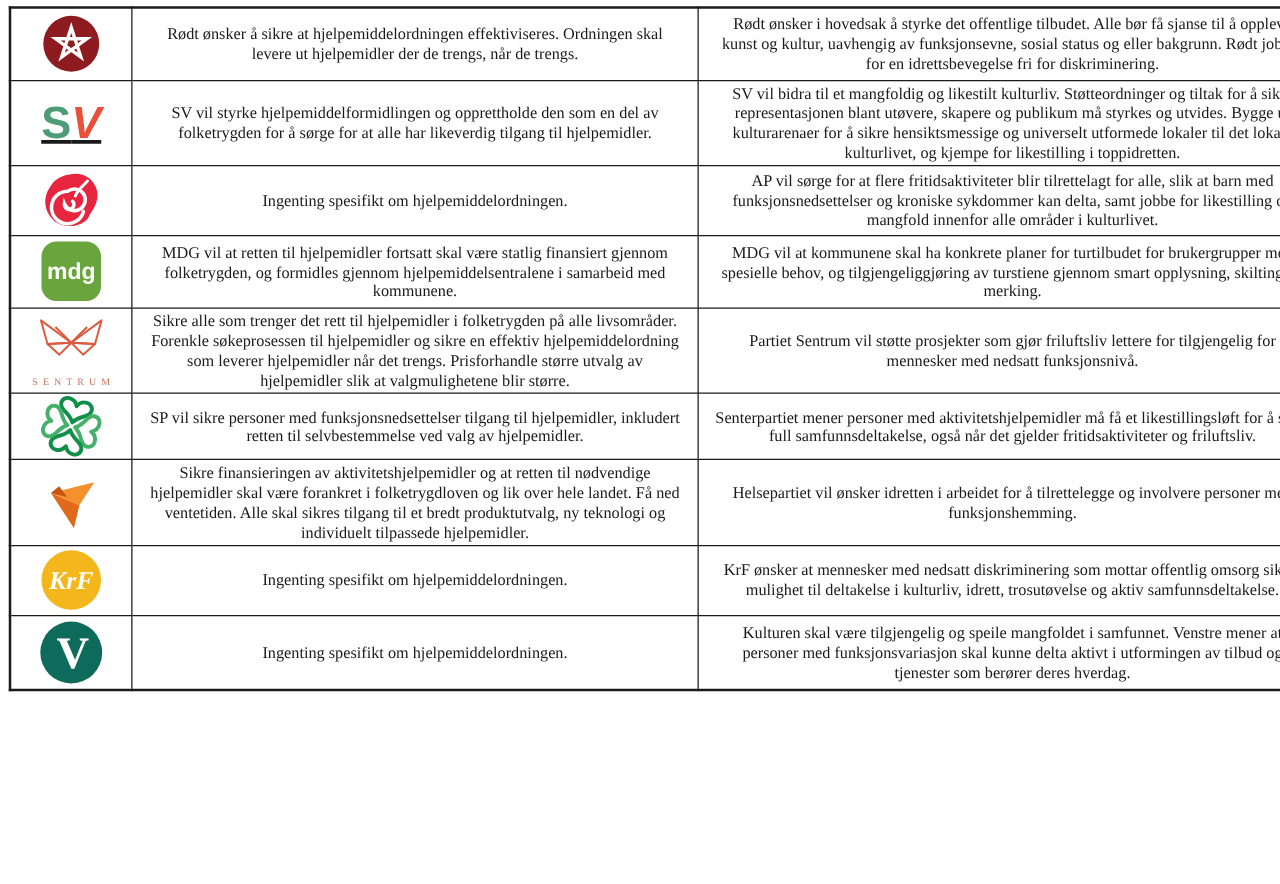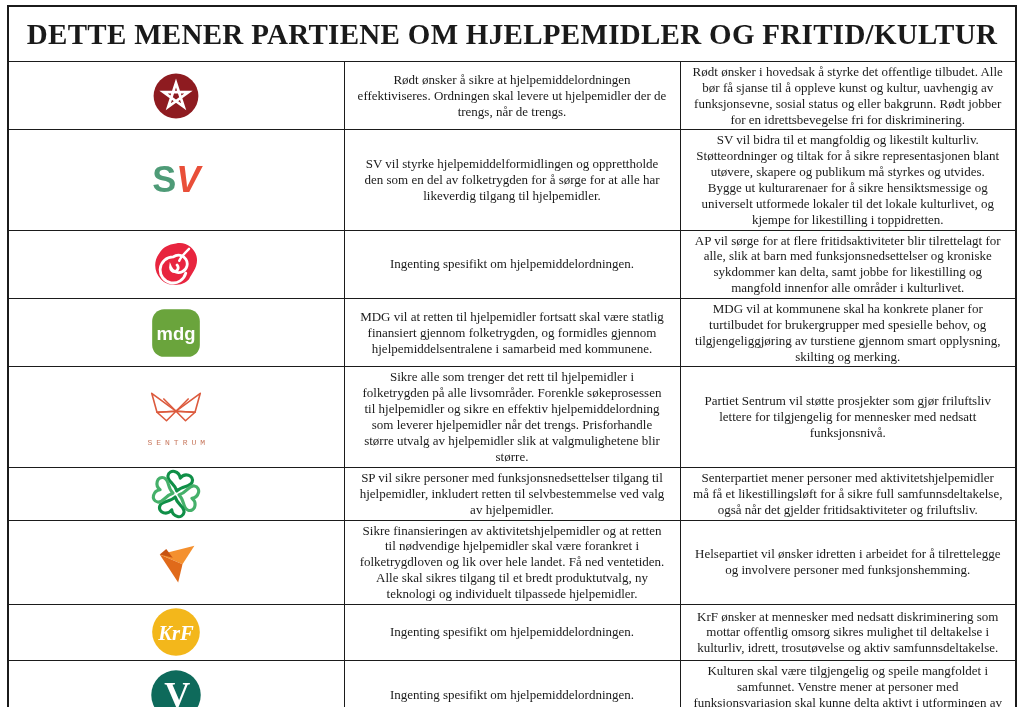--- a/index.html
+++ b/index.html
@@ -6,37 +6,34 @@
   body{width:1024px;height:707px;overflow:hidden;font-family:"Liberation Serif",serif;color:#1a1a1a;}
   .sheet{margin:5px 7px;}
   table{border-collapse:collapse;table-layout:fixed;width:1010px;border:2px solid #1b1b1b;}
   td{border:1.2px solid #1b1b1b;vertical-align:middle;}
   .title-cell{height:50px;text-align:center;font-weight:700;font-size:29px;letter-spacing:.3px;padding:2px 6px;}
   .logo-cell{width:94px;text-align:center;padding:1px;}
   .stmt{font-size:13px;line-height:1.22;text-align:center;padding:2px 12px;}
   .col-hj{width:428px;}
   .col-fk{width:478px;}
   .logo-wrap{display:flex;flex-direction:column;align-items:center;justify-content:center;gap:1px;}
-  .sv-text{font-family:"Liberation Sans",sans-serif;font-weight:800;font-size:36px;line-height:1;}
+  .sv-text{font-family:"Liberation Sans",sans-serif;font-weight:800;font-size:36px;line-height:1;text-decoration:underline;}
   .sv-s{color:#4E9B77;}
   .sv-v{color:#E94F39;font-style:italic;}
-  .sentrum-word{font-family:Liberation Mono, monospace;font-size:8px;letter-spacing:4px;color:#C8795F;margin-top:11px;text-indent:4px;white-space:nowrap;}
+  .sentrum-word{font-family:Liberation Serif, serif;font-size:8px;letter-spacing:4px;color:#C8795F;margin-top:11px;text-indent:4px;white-space:nowrap;}
   svg{display:block;}
   .svg-label-sans{font-family:"Liberation Sans",sans-serif;}
   .svg-label-serif{font-family:"Liberation Serif",serif;}
 </style>
 </head>
 <body>
 
 <div class="sheet">
 <table>
   <tbody>
-        <tr style="height:50px">
-    <td colspan="3" class="title-cell">DETTE MENER PARTIENE OM HJELPEMIDLER OG FRITID/KULTUR</td>
-  </tr>
 
   <tr style="height:58px">
     <td class="logo-cell">
       <div class="logo-wrap">
         <svg width="50" height="50" viewBox="0 0 48 48">
           <circle cx="24" cy="24" r="21.5" fill="#8E1B20"></circle>
           <path d="M24,11.5 L31.4,34.3 L12,20.2 L36,20.2 L16.6,34.3 Z" fill="none" stroke="#ffffff" stroke-width="2.6" stroke-linejoin="miter"></path>
         </svg>
       </div>
     </td>

